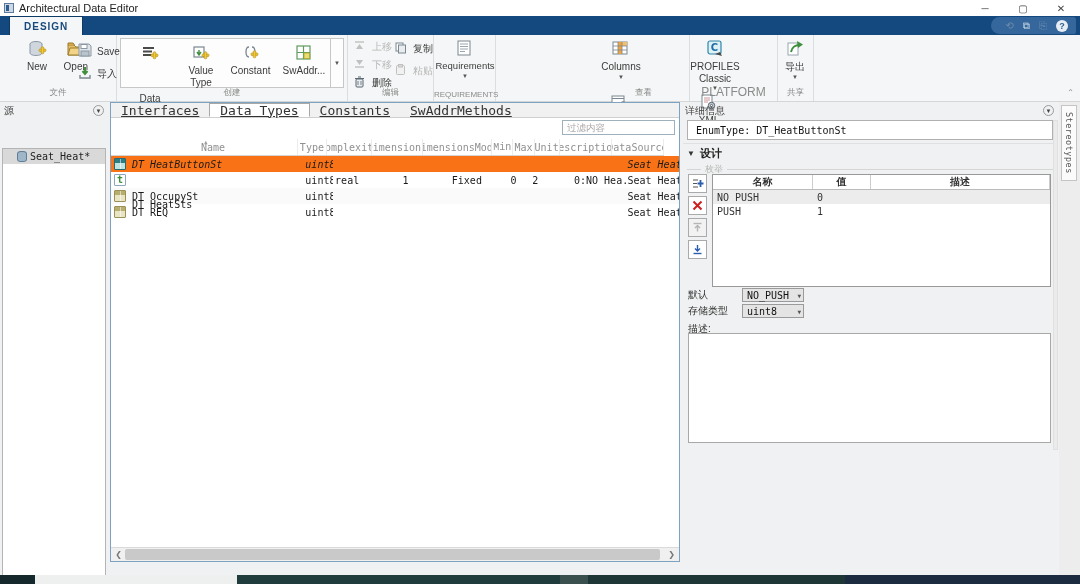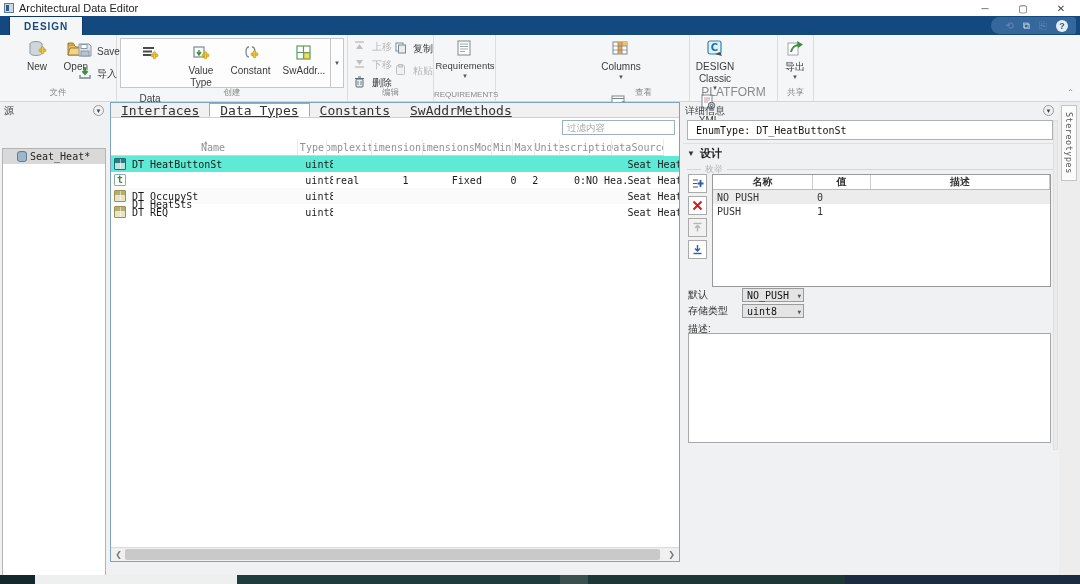--- a/index.html
+++ b/index.html
@@ -85,21 +85,21 @@
   .filterbox::placeholder { color:#a9a9a9; }
   .thead { position:absolute; left:0; top:36px; right:15px; height:17px; border-bottom:1px solid #d4d4d4;
     display:flex; font-family:"DejaVu Sans Mono", monospace; }
   .hcell { font-size:10px; color:#909090; display:flex; align-items:center; justify-content:center;
     border-right:1px solid #ececec; position:relative; white-space:nowrap; overflow:hidden; }
   .hcell:first-child { padding-left:18px; }
   .sortmark { position:absolute; top:-1px; left:50%; font-size:6px; color:#a0a0a0; }
   .tbody { position:absolute; left:0; top:53px; right:0; }
   .trow { height:16px; display:flex; align-items:center; font-family:"DejaVu Sans Mono", monospace; }
   .trow.alt { background:#fafafa; }
-  .trow.sel { background:#5eead4; }
+  .trow.sel { background:#f97316;font-style:italic; }
   .tcell { font-size:10px; color:#1a1a1a; white-space:nowrap; overflow:hidden; padding:0 2px; }
   .ricon { width:12px; height:12px; margin:0 4px 0 3px; flex:none; border-radius:1px; position:relative; }
   .enum-type-icon { background:linear-gradient(180deg,#2e7d85 0%,#2e7d85 40%,#bfe3e0 40%); border:1px solid #256a70; }
   .enum-type-icon::after{content:"";position:absolute;left:5px;top:0;bottom:0;width:1px;background:#ffffff88;}
   .enum-type-yellow-icon { background:linear-gradient(180deg,#b7ad6f 0%,#b7ad6f 40%,#e8e4c4 40%); border:1px solid #9a9158; }
   .enum-type-yellow-icon::after{content:"";position:absolute;left:5px;top:0;bottom:0;width:1px;background:#ffffff88;}
   .value-type-icon { background:#fff; border:1px solid #8fa7b8; color:#3b8f3b; font-size:10px;
     font-weight:bold; text-align:center; line-height:10px; font-family:"DejaVu Sans Mono", monospace; }
   .hscroll { position:absolute; left:0; right:0; bottom:0; height:14px; background:#f0f0f0;
     border-top:1px solid #dadada; }
@@ -372,21 +372,21 @@
 
   <div class="tsection sec-plat">
     <div class="bigbtn" style="width:50px;">
       <span class="icon20">
         <svg width="20" height="20" viewBox="0 0 20 20">
             <rect x="3" y="2" width="13" height="13" rx="2" fill="#dff0f6" stroke="#2e86a8" stroke-width="1.2"></rect>
             <text x="9.5" y="12" text-anchor="middle" font-size="10" font-family="DejaVu Sans, sans-serif" fill="#1d6fa5" font-weight="bold">C</text>
             <path d="M10 15l7 2-2-4" fill="#4a4a4a"></path>
           </svg>
       </span>
-      <span class="lbl">DESIGN Classic</span>
+      <span class="lbl">PROFILES Classic</span>
       <span class="caret">▼</span>
     </div>
     <div class="bigbtn" style="width:38px;">
       <span class="icon20">
         <svg width="18" height="18" viewBox="0 0 18 18">
             <rect x="3" y="2" width="10" height="13" fill="#fff" stroke="#7b8790"></rect>
             <path d="M5 5h6M5 7h6M5 9h4" stroke="#c48a8a" stroke-width="0.9"></path>
             <circle cx="12.5" cy="12.5" r="3.2" fill="#c9ced2" stroke="#5a6670"></circle>
             <circle cx="12.5" cy="12.5" r="1.1" fill="#fff" stroke="#5a6670"></circle>
           </svg>
@@ -435,21 +435,21 @@
       <div class="tab">Constants</div>
       <div class="tab">SwAddrMethods</div>
     </div>
   <input class="filterbox" placeholder="过滤内容" style="">
   <div class="thead" id="main-header">
       <div class="hcell" style="width: 193px;">Name<span class="sortmark">▲</span></div>
       <div class="hcell" style="width: 30px;">Type</div>
       <div class="hcell" style="width: 47px;">Complexity</div>
       <div class="hcell" style="width: 52px;">Dimensions</div>
       <div class="hcell" style="width: 72px;">DimensionsMode</div>
-      <div class="hcell" style="width: 22px;">Min</div>
+      <div class="hcell" style="width: 22px; font-family: Liberation Mono, monospace;">Min</div>
       <div class="hcell" style="width: 22px;">Max</div>
       <div class="hcell" style="width: 26px;">Unit</div>
       <div class="hcell" style="width: 54px;">Description</div>
       <div class="hcell" style="width: 54px;">DataSource</div>
     </div>
   <div class="tbody" id="main-rows">
       <div class="trow sel">
         <span class="ricon enum-type-icon"></span>
         <div class="tcell" style="width: 175px; text-align: left;">DT_HeatButtonSt</div>
         <div class="tcell" style="width: 30px; text-align: left;">uint8</div>

